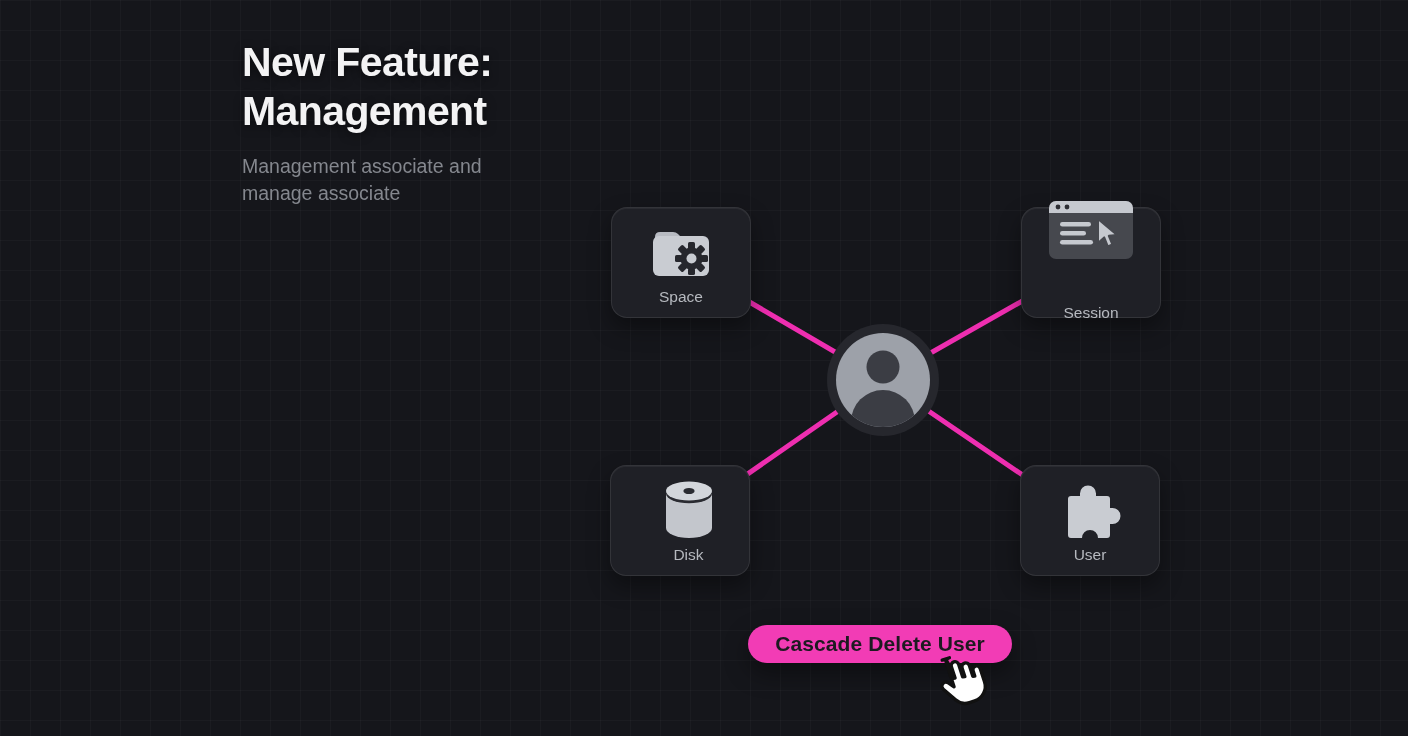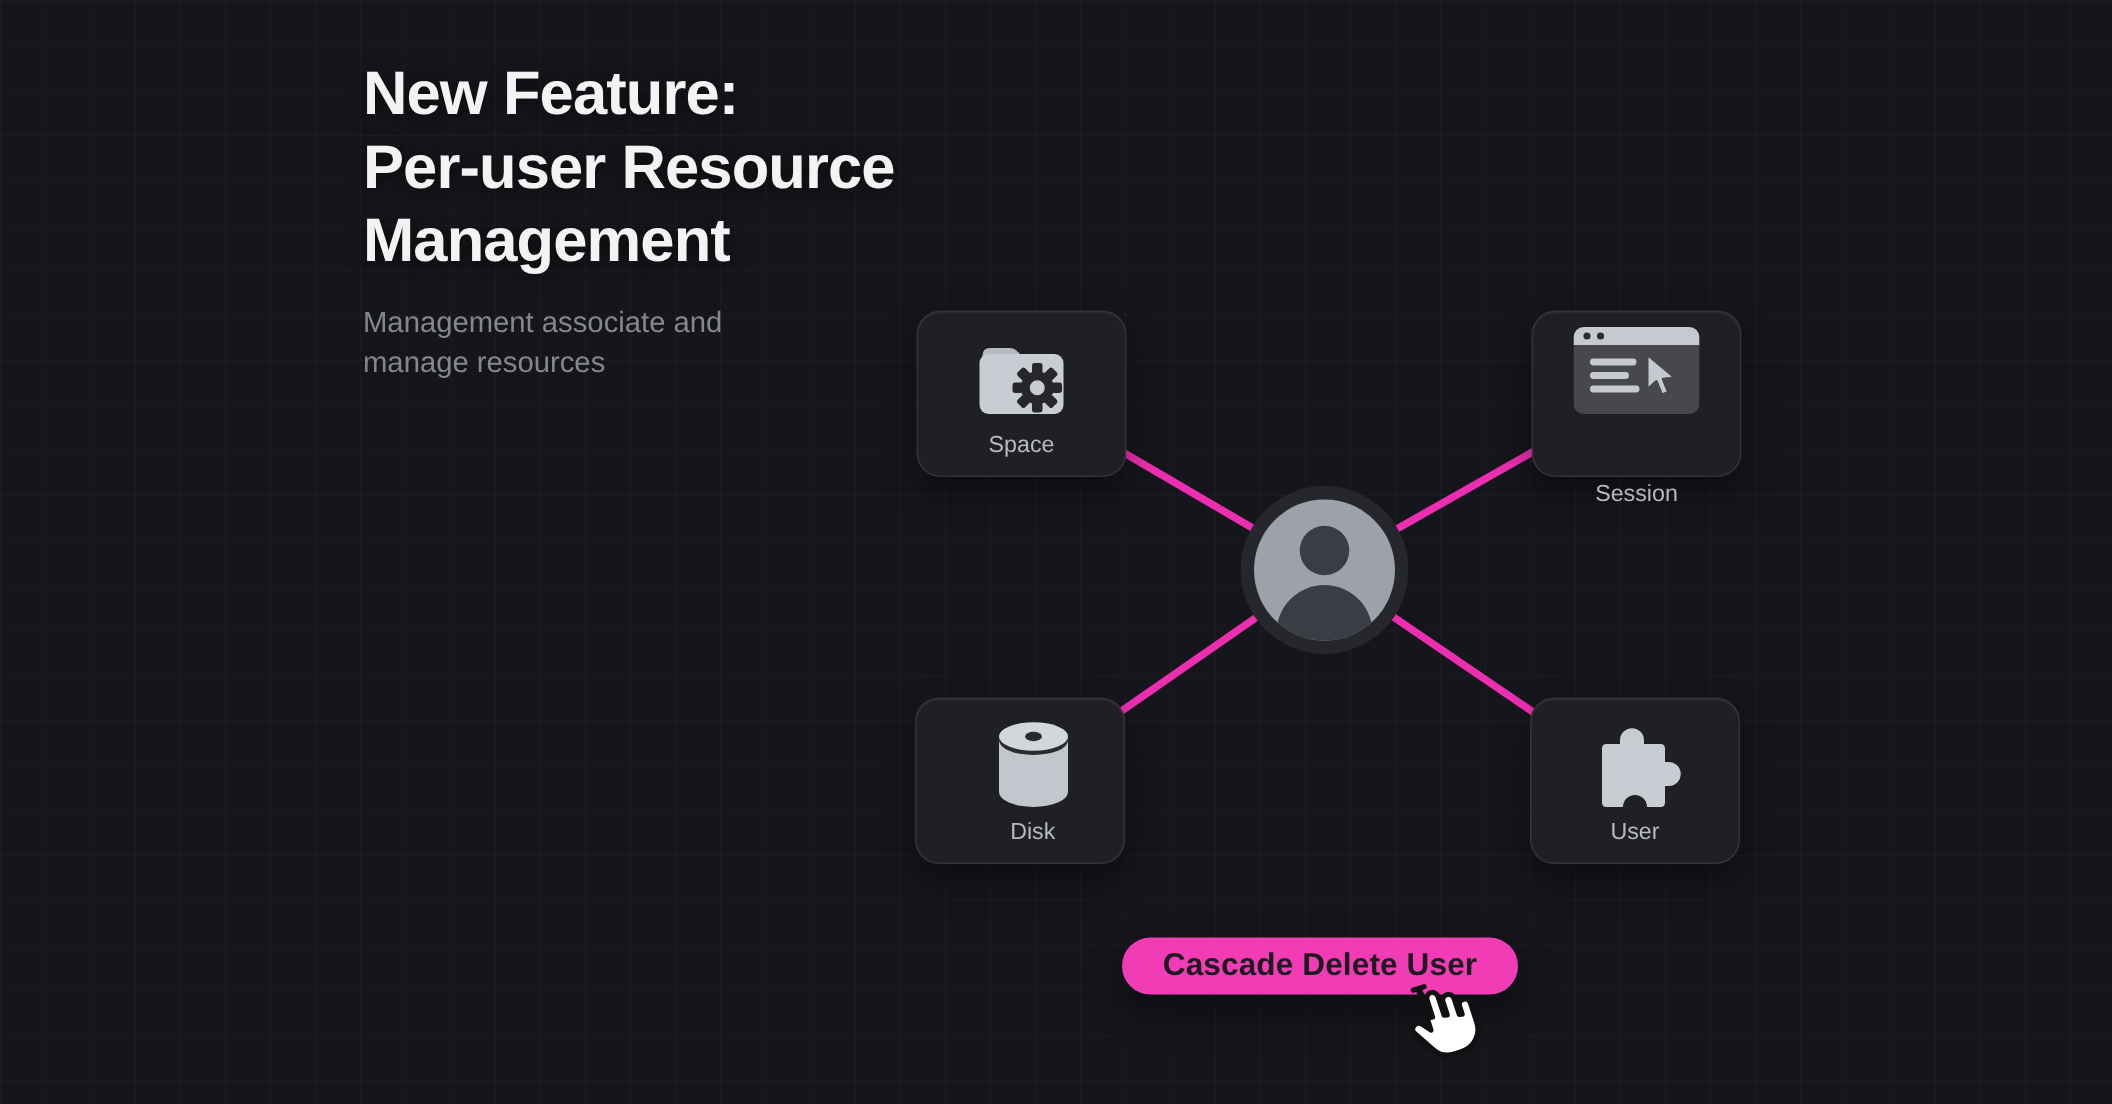--- a/index.html
+++ b/index.html
@@ -37,21 +37,21 @@
   
   .connectors { position: absolute; left: 0; top: 0; z-index: 1; }
 
   .node-card {
     position: absolute; z-index: 2;
     width: 140px; height: 111px;
     background: #1f2026;
     border: 1px solid rgba(255,255,255,0.09);
     border-radius: 16px;
     box-shadow: 0 10px 22px rgba(0,0,0,0.38), inset 0 1px 0 rgba(255,255,255,0.05);
-    display: flex; flex-direction: column; align-items: center;
+    display: flex; flex-direction: column; align-items: center; justify-content: center;
   }
   .node-card .icon-wrap {
     flex: 1 1 auto; display: flex; align-items: center; justify-content: center;
     padding-top: 10px;
   }
   .node-label {
     font-size: 15.5px; font-weight: 500; color: #b6b9bf;
     padding-bottom: 13px; line-height: 1;
   }
   .card-space   { left: 611px;  top: 207px; }
@@ -85,26 +85,25 @@
   }
 </style>
 </head>
 <body>
 
 <div class="canvas">
 
   <div class="hero">
     <div class="hero-title">
       <div>New Feature:</div>
-      <div>Per-user Resource</div>
       <div>Management</div>
     </div>
     <div class="hero-subtitle">
       <div>Management associate and</div>
-      <div>manage resources</div>
+      <div>manage associate</div>
     </div>
   </div>
 
   <svg class="connectors" width="1408" height="736" viewBox="0 0 1408 736">
     <g stroke="#ee2eb0" stroke-width="5" stroke-linecap="round">
       <line x1="681" y1="262" x2="883" y2="380"></line>
       <line x1="1091" y1="262" x2="883" y2="380"></line>
       <line x1="680" y1="521" x2="883" y2="380"></line>
       <line x1="1090" y1="521" x2="883" y2="380"></line>
     </g>

